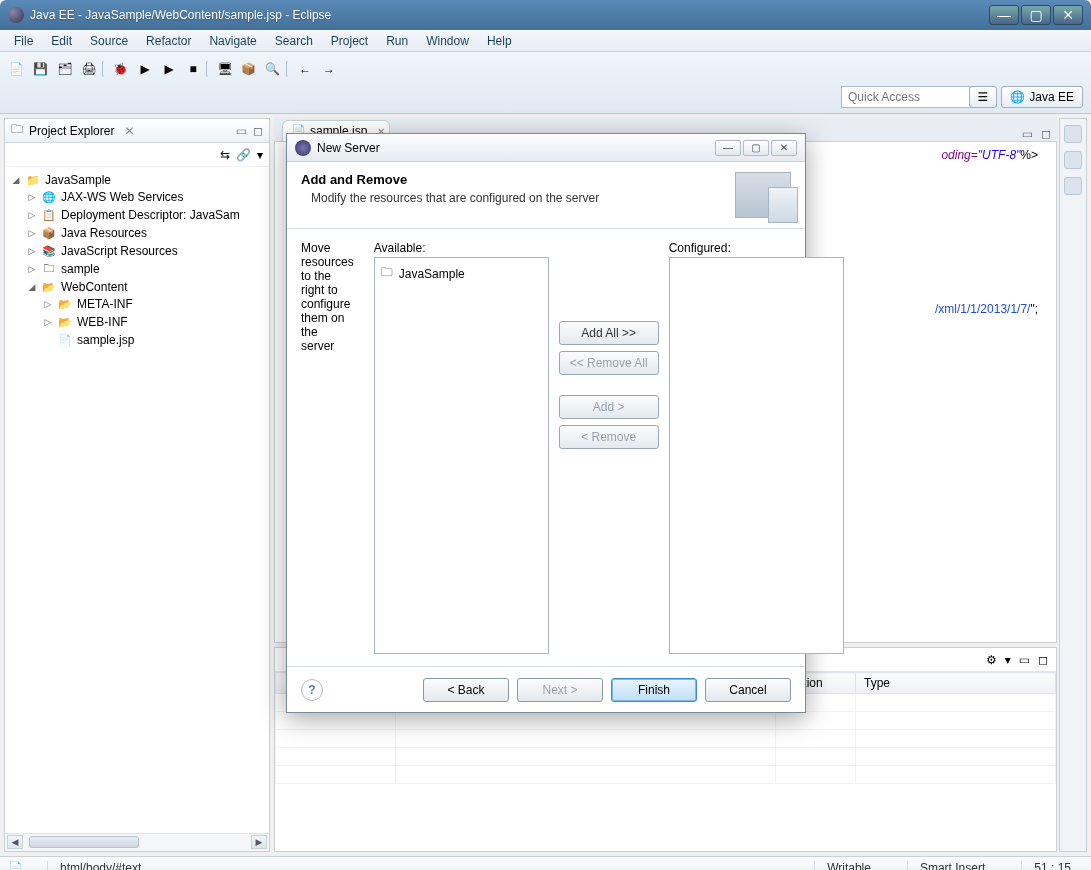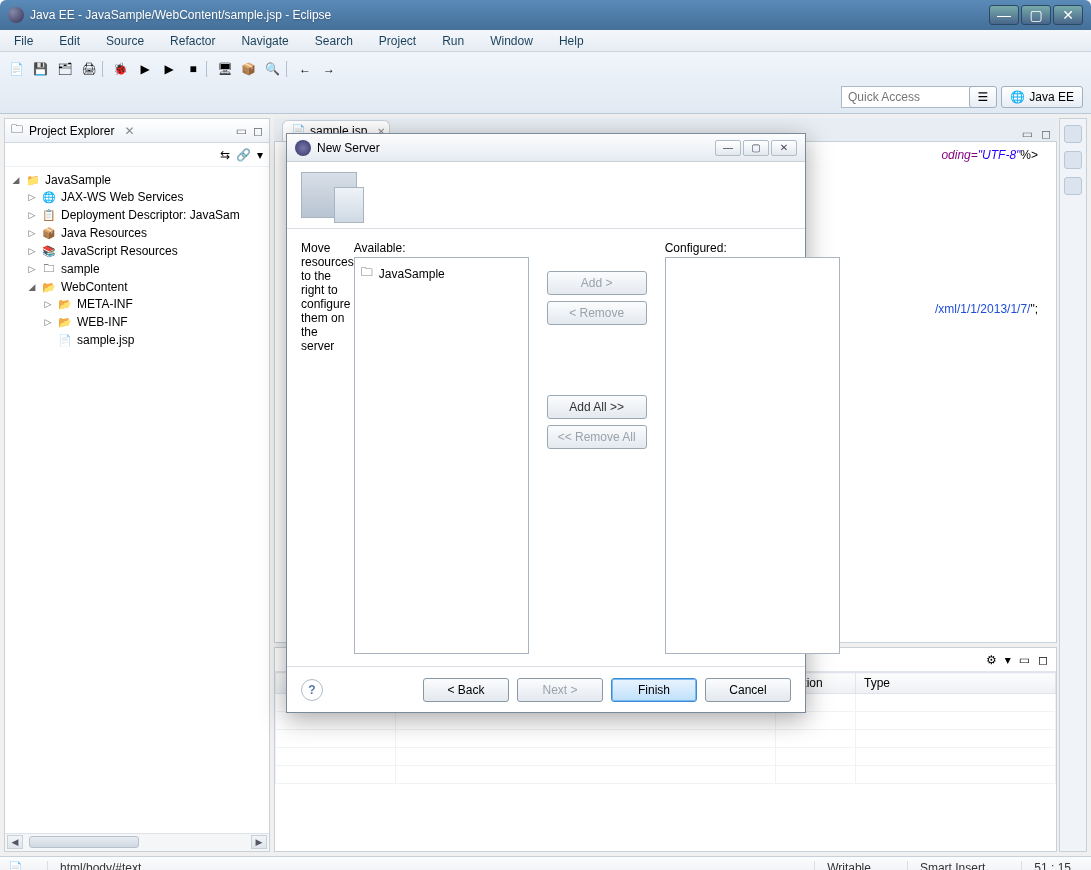--- a/index.html
+++ b/index.html
@@ -6,21 +6,21 @@
 body { background: #fff; width: 1091px; height: 870px; overflow: hidden; position: relative; }
 
 
 .titlebar { height: 30px; background: linear-gradient(#5a8ab8, #447099); display: flex; align-items: center; padding: 0 8px; color: #fff; border-top-left-radius: 6px; border-top-right-radius: 6px; }
 .titlebar .icon { width: 16px; height: 16px; background: radial-gradient(circle at 30% 30%, #88a, #335); border-radius: 50%; margin-right: 6px; }
 .titlebar .title { flex: 1; text-shadow: 0 1px 2px rgba(0,0,0,.3); }
 .winbtns { display: flex; gap: 0; }
 .winbtn { width: 30px; height: 20px; background: linear-gradient(#7aa, #48658a); border: 1px solid #2c4a64; color: #fff; display: flex; align-items: center; justify-content: center; font-size: 14px; border-radius: 3px; margin-left: 2px; }
 
 
-.menubar { height: 22px; background: linear-gradient(#f5f8fb, #e6ecf3); border-bottom: 1px solid #c8d4e0; display: flex; align-items: center; padding: 0 6px; gap: 10px; }
+.menubar { height: 22px; background: linear-gradient(#f5f8fb, #e6ecf3); border-bottom: 1px solid #c8d4e0; display: flex; align-items: center; padding: 0 6px; gap: 2px; }
 .menubar .item { padding: 2px 8px; color: #1a3f5a; }
 
 
 .toolbar { height: 62px; background: linear-gradient(#f0f5fb, #e1e9f2); border-bottom: 1px solid #b8c8d8; padding: 4px 6px; position: relative; }
 .toolbar-row { display: flex; align-items: center; gap: 2px; height: 26px; }
 .tbtn { width: 22px; height: 22px; border: 1px solid transparent; border-radius: 3px; display: flex; align-items: center; justify-content: center; font-size: 12px; }
 .tbtn.sep { width: 6px; border-left: 1px solid #b0c0d0; height: 18px; }
 .quick-access { position: absolute; right: 110px; top: 34px; width: 140px; height: 22px; border: 1px solid #aabbcc; background: #fff; padding: 2px 6px; color: #888; }
 .persp { position: absolute; right: 8px; top: 34px; display: flex; gap: 4px; }
 .persp .pbtn { height: 22px; border: 1px solid #a0b0c0; background: linear-gradient(#fff,#e8eef5); border-radius: 3px; padding: 0 8px; display: flex; align-items: center; gap: 4px; }
@@ -72,21 +72,21 @@
 .dlg-title .btns { margin-left: auto; display: flex; gap: 2px; }
 .dlg-title .wb { width: 26px; height: 16px; border: 1px solid #b0bcc8; background: linear-gradient(#fff,#e2e8ef); border-radius: 2px; display: flex; align-items: center; justify-content: center; font-size: 10px; color: #445; }
 .dlg-banner { padding: 10px 14px; border-bottom: 1px solid #d8dee4; display: flex; }
 .dlg-banner .txt { flex: 1; }
 .dlg-banner h3 { font-size: 13px; font-weight: bold; margin-bottom: 4px; }
 .dlg-banner p { color: #333; font-size: 12px; padding-left: 10px; }
 .dlg-banner .img { width: 56px; height: 46px; background: linear-gradient(#d8dfe7,#b8c4d2); border: 1px solid #a8b4c0; position: relative; }
 .dlg-banner .img::after { content:""; position:absolute; right:-8px; bottom:-6px; width:28px; height:34px; background:linear-gradient(#eef3f8,#cfd9e3); border:1px solid #a8b4c0; }
 .dlg-body { flex: 1; padding: 12px 14px; display: flex; flex-direction: row; }
 .dlg-body .hint { margin-bottom: 8px; }
-.lists { flex: 1; display: flex; gap: 18px; }
+.lists { flex: 1; display: flex; gap: 10px; margin-left: 20px; }
 .listcol { display: flex; flex-direction: column; width: 175px; }
 .listcol .lbl { margin-bottom: 2px; }
 .listbox { flex: 1; border: 1px solid #a8b4c0; background: #fff; padding: 4px; overflow: auto; }
 .listbox .item { display: flex; align-items: center; gap: 6px; padding: 1px 2px; }
 .midbtns { display: flex; flex-direction: column; justify-content: flex-start; gap: 20px; padding-top: 30px; }
 .midbtns .grp { display: flex; flex-direction: column; gap: 6px; }
 .btn { width: 100px; height: 24px; border: 1px solid #9aa8b4; background: linear-gradient(#fbfcfd,#e4e9ef); border-radius: 3px; color: #333; }
 .btn:disabled { color: #9aa2ab; }
 .dlg-footer { height: 46px; border-top: 1px solid #d8dee4; display: flex; align-items: center; padding: 0 14px; gap: 8px; }
 .dlg-footer .help { width: 22px; height: 22px; border: 1px solid #b0bcc8; border-radius: 50%; display: flex; align-items: center; justify-content: center; color: #5577aa; font-weight: bold; margin-right: auto; }
@@ -346,42 +346,46 @@
   <div class="dlg-title">
     <div class="ic"></div>
     <span>New Server</span>
     <div class="btns">
       <div class="wb">—</div>
       <div class="wb">▢</div>
       <div class="wb">✕</div>
     </div>
   </div>
   <div class="dlg-banner">
+    <div class="txt">
+      <h3>Add and Remove</h3>
+      <p>Modify the resources that are configured on the server</p>
+    </div>
     <div class="img"></div>
   </div>
   <div class="dlg-body">
     <div class="hint">Move resources to the right to configure them on the server</div>
     <div class="lists">
       <div class="listcol">
         <div class="lbl">Available:</div>
         <div class="listbox">
           <div class="item">
             <span>🗀</span>
             <span>JavaSample</span>
           </div>
         </div>
       </div>
       <div class="midbtns">
+        <div class="grp" style="margin-top:50px">
+          <button class="btn">Add All &gt;&gt;</button>
+          <button class="btn" disabled="">&lt;&lt; Remove All</button>
+        </div>
         <div class="grp">
           <button class="btn" disabled="">Add &gt;</button>
           <button class="btn" disabled="">&lt; Remove</button>
-        </div>
-        <div class="grp" style="margin-top:50px">
-          <button class="btn">Add All &gt;&gt;</button>
-          <button class="btn" disabled="">&lt;&lt; Remove All</button>
         </div>
       </div>
       <div class="listcol">
         <div class="lbl">Configured:</div>
         <div class="listbox"></div>
       </div>
     </div>
   </div>
   <div class="dlg-footer">
     <div class="help">?</div>

